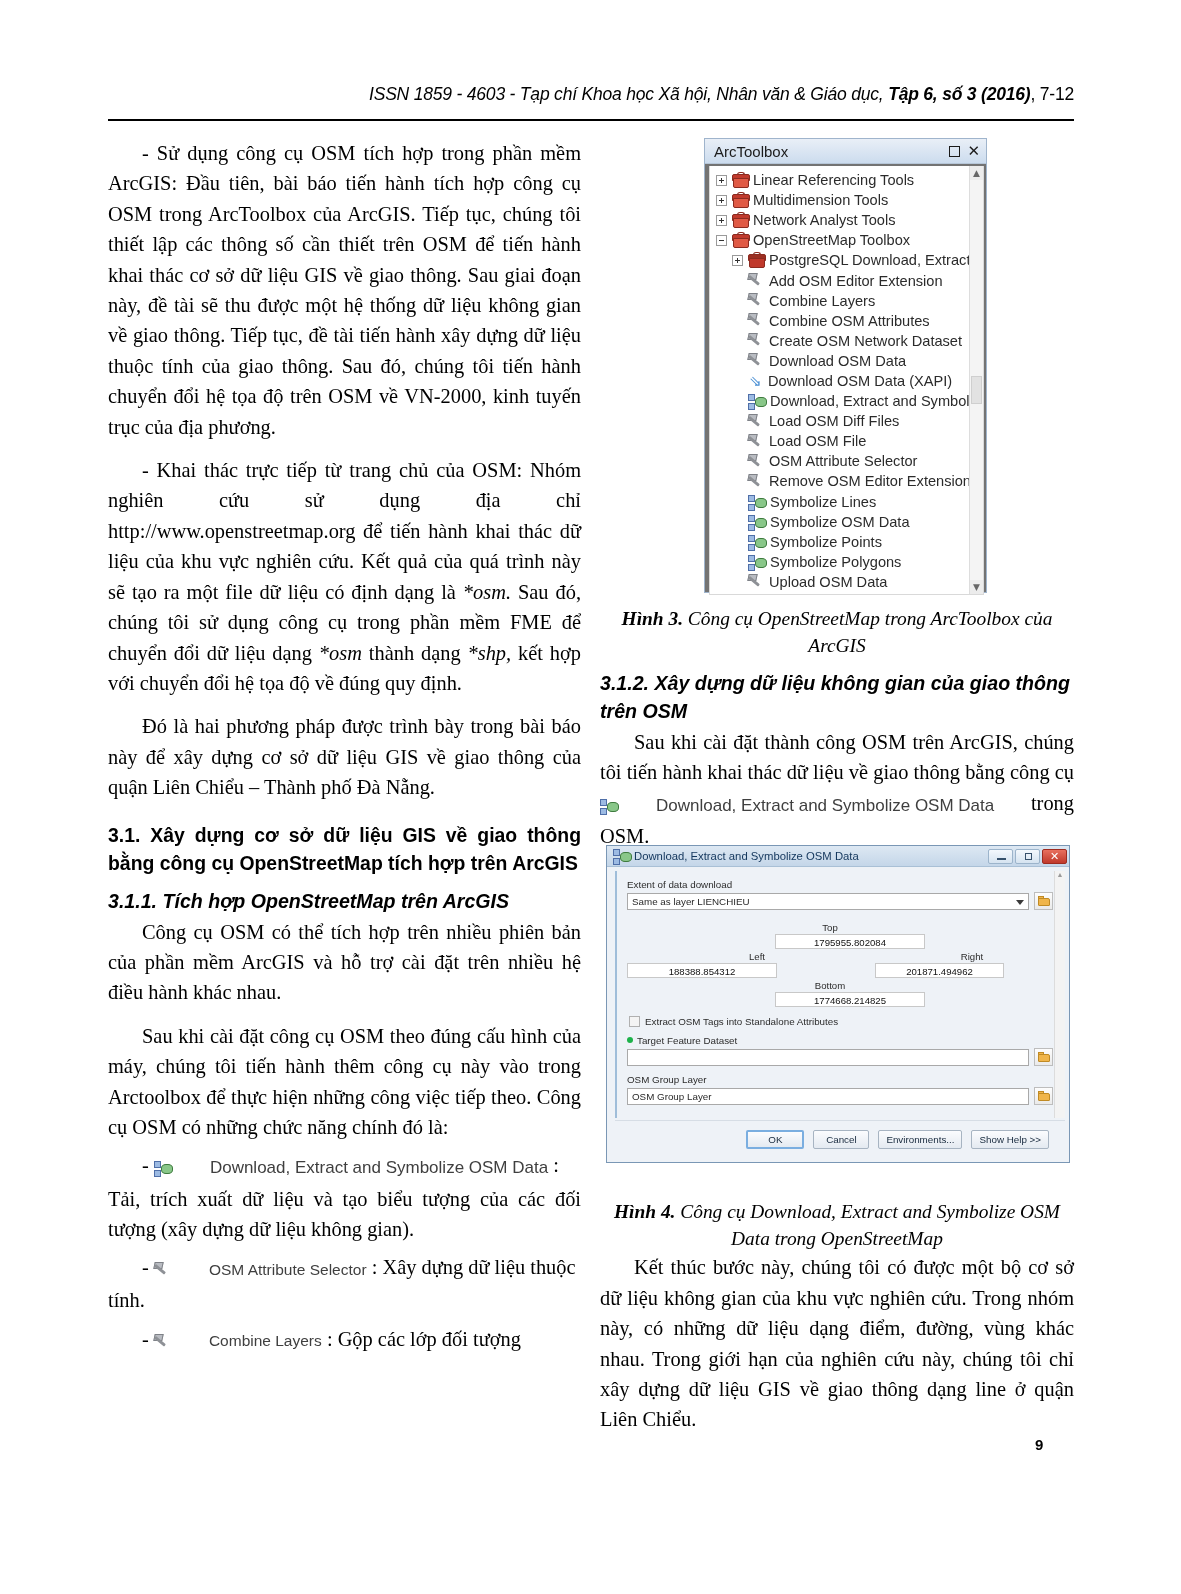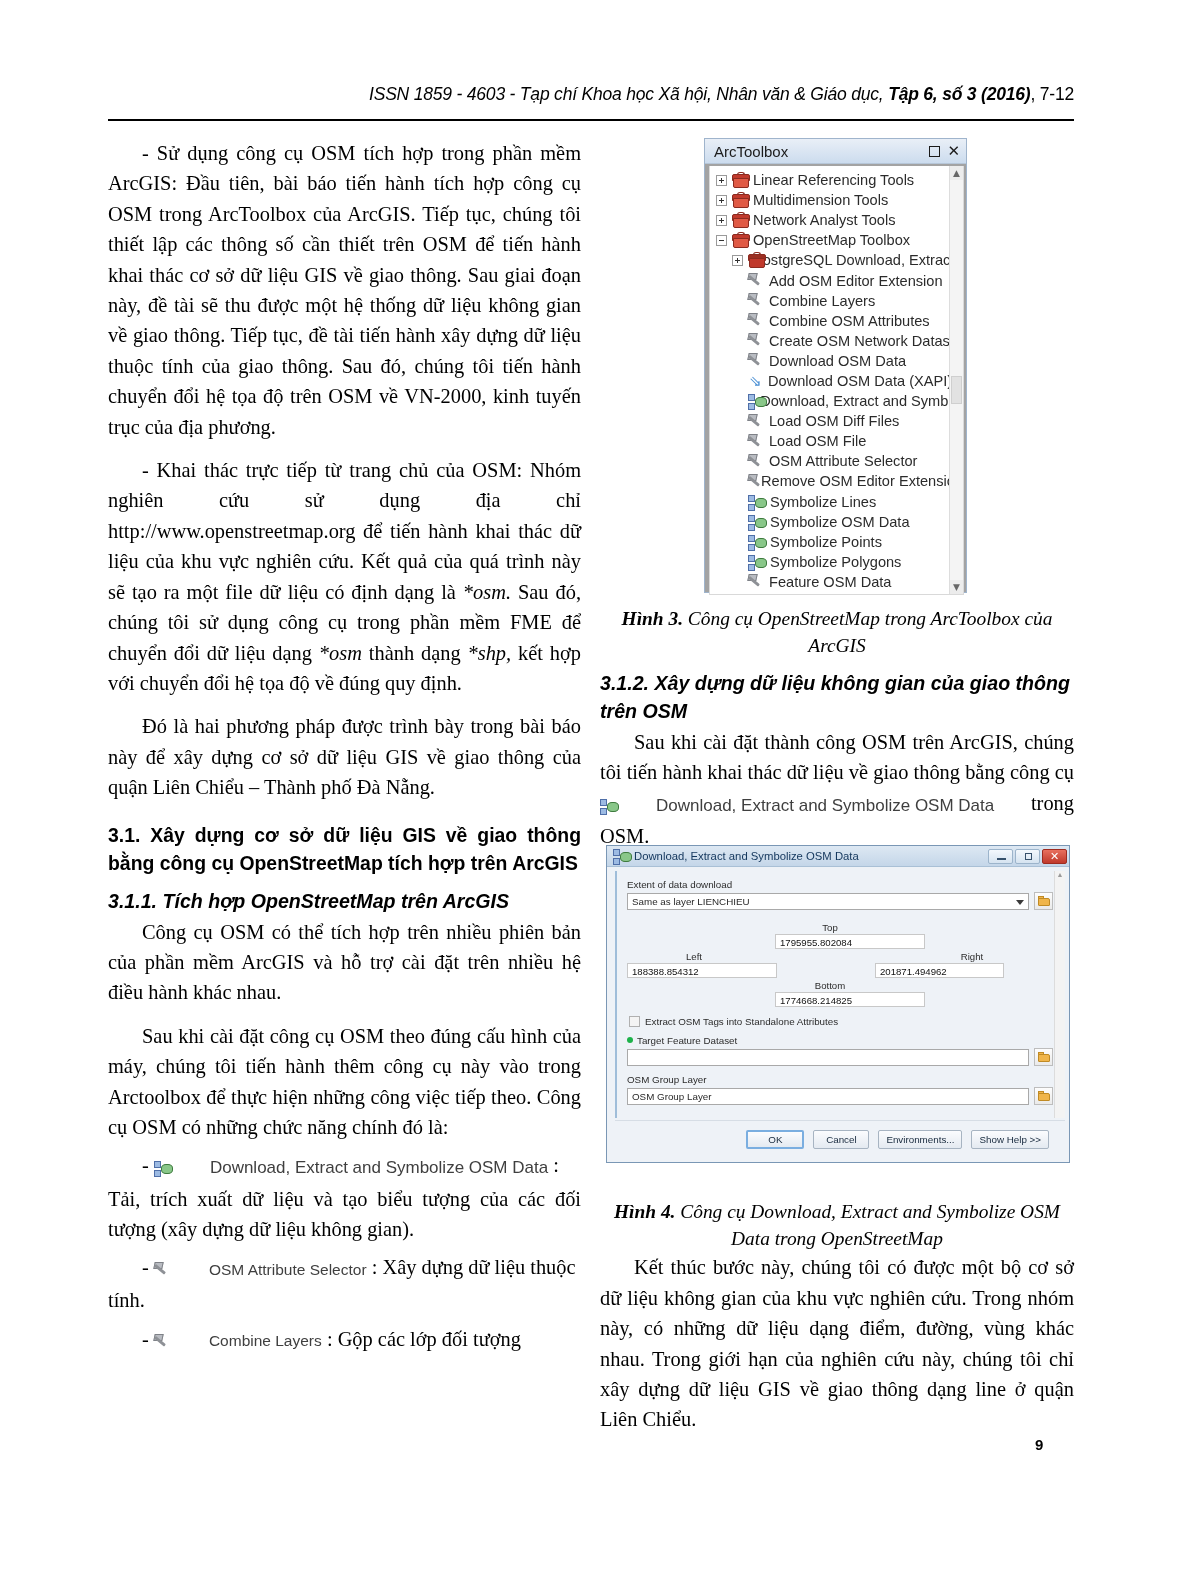--- a/index.html
+++ b/index.html
@@ -208,23 +208,23 @@
     line-height: 14px;
     text-align: center;
     font-family: "DejaVu Sans", sans-serif;
   }
 
   
   .arctoolbox {
     position: absolute;
     left: 704px;
     top: 138px;
-    width: 263px;
+    width: 283px;
     height: 455px;
-    background: #a3a3a3;
+    background: #737373;
     border: 1px solid #9fb4cc;
     box-sizing: border-box;
   }
   .atb-title {
     height: 25px;
     background: linear-gradient(#e9eff7, #ccdcee);
     border-bottom: 1px solid #b6c6d8;
     display: flex;
     align-items: center;
     padding: 0 6px 0 9px;
@@ -477,28 +477,28 @@
     color: #2c2c2c;
     text-align: center;
   }
   .exfield {
     position: absolute;
     height: 15px;
     background: #fff;
     border: 1px solid #c8c8c8;
     font-size: 9.6px;
     color: #111;
-    text-align: left;
+    text-align: center;
     padding: 0 4px;
     line-height: 15px;
     box-sizing: border-box;
   }
   .ex-top-l  { left: 148px; top: 0;  width: 110px; }
   .ex-top-f  { left: 148px; top: 12px; width: 150px; }
-  .ex-left-l { left: 12px;  top: 29px; width: 110px; }
+  .ex-left-l { left: 28px;  top: 29px; width: 110px; text-align: right; }
   .ex-left-f { left: 0px;   top: 41px; width: 150px; }
   .ex-right-l{ left: 290px; top: 29px; width: 110px; }
   .ex-right-f{ left: 248px; top: 41px; width: 129px; }
   .ex-bot-l  { left: 148px; top: 58px; width: 110px; }
   .ex-bot-f  { left: 148px; top: 70px; width: 150px; }
 
   .chkrow {
     display: flex;
     align-items: center;
     gap: 5px;
@@ -860,21 +860,21 @@
               <span class="el"></span>
             </span>
             <span>Symbolize Polygons</span>
           </div>
           <div class="trow l2">
             <span class="expander none"></span>
             <span class="ico-tool">
               <span class="head"></span>
               <span class="handle"></span>
             </span>
-            <span>Feature OSM Data</span>
+            <span>Upload OSM Data</span>
           </div>
         </div>
       <div class="atb-scroll">
         <div class="up">▲</div>
         <div class="thumb"></div>
         <div class="dn">▼</div>
       </div>
     </div>
   </div>
 

